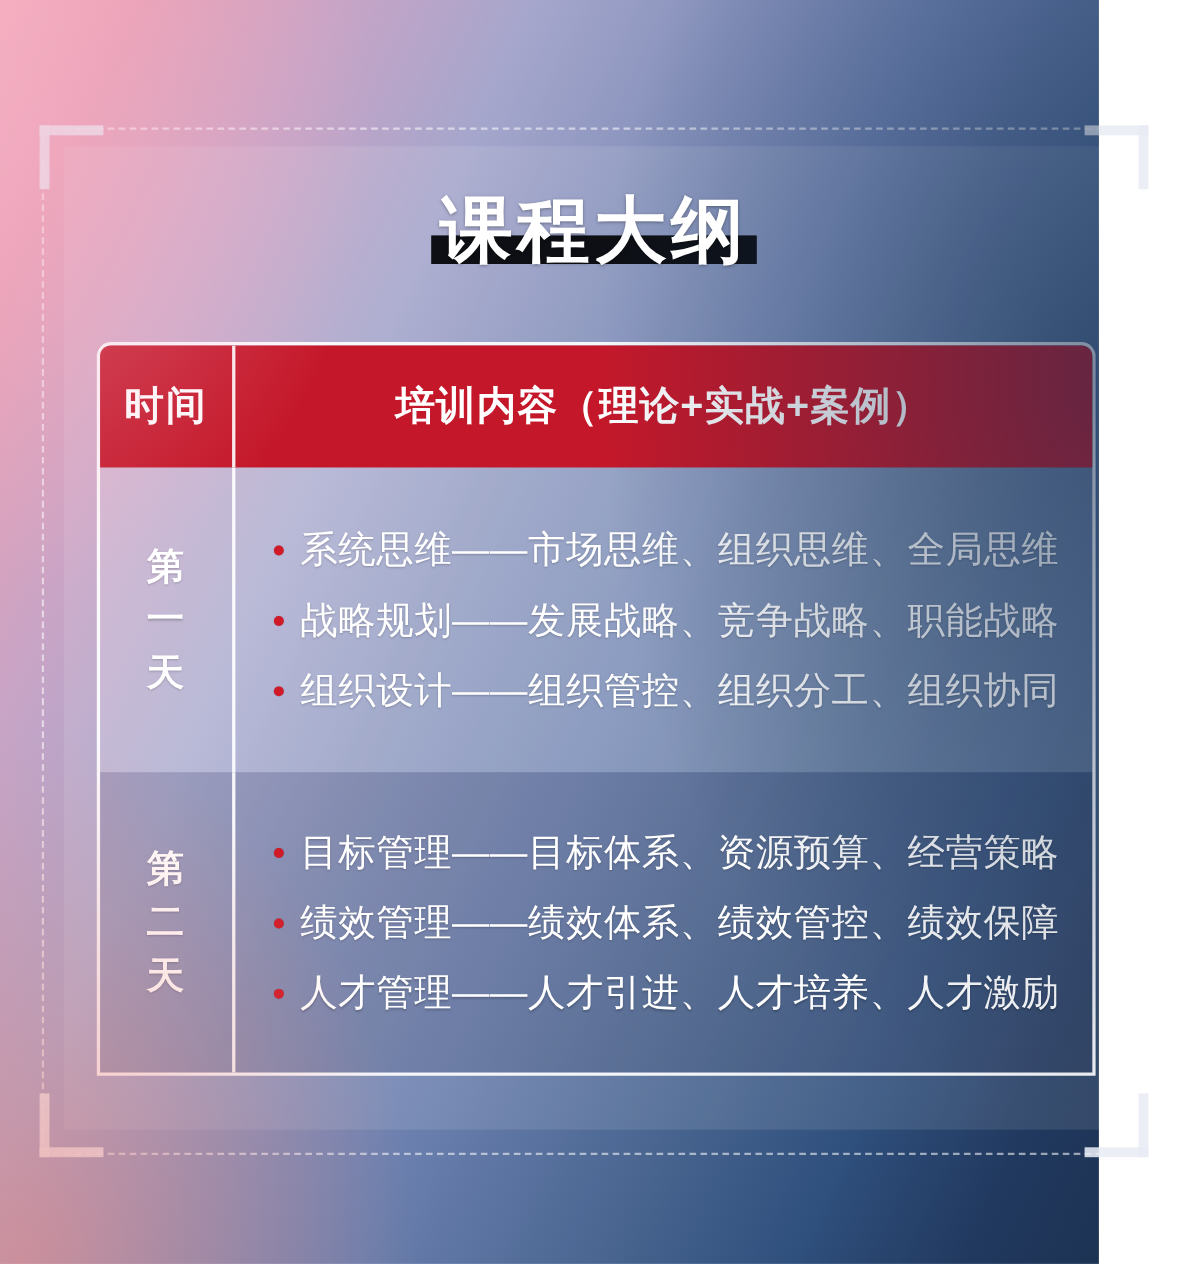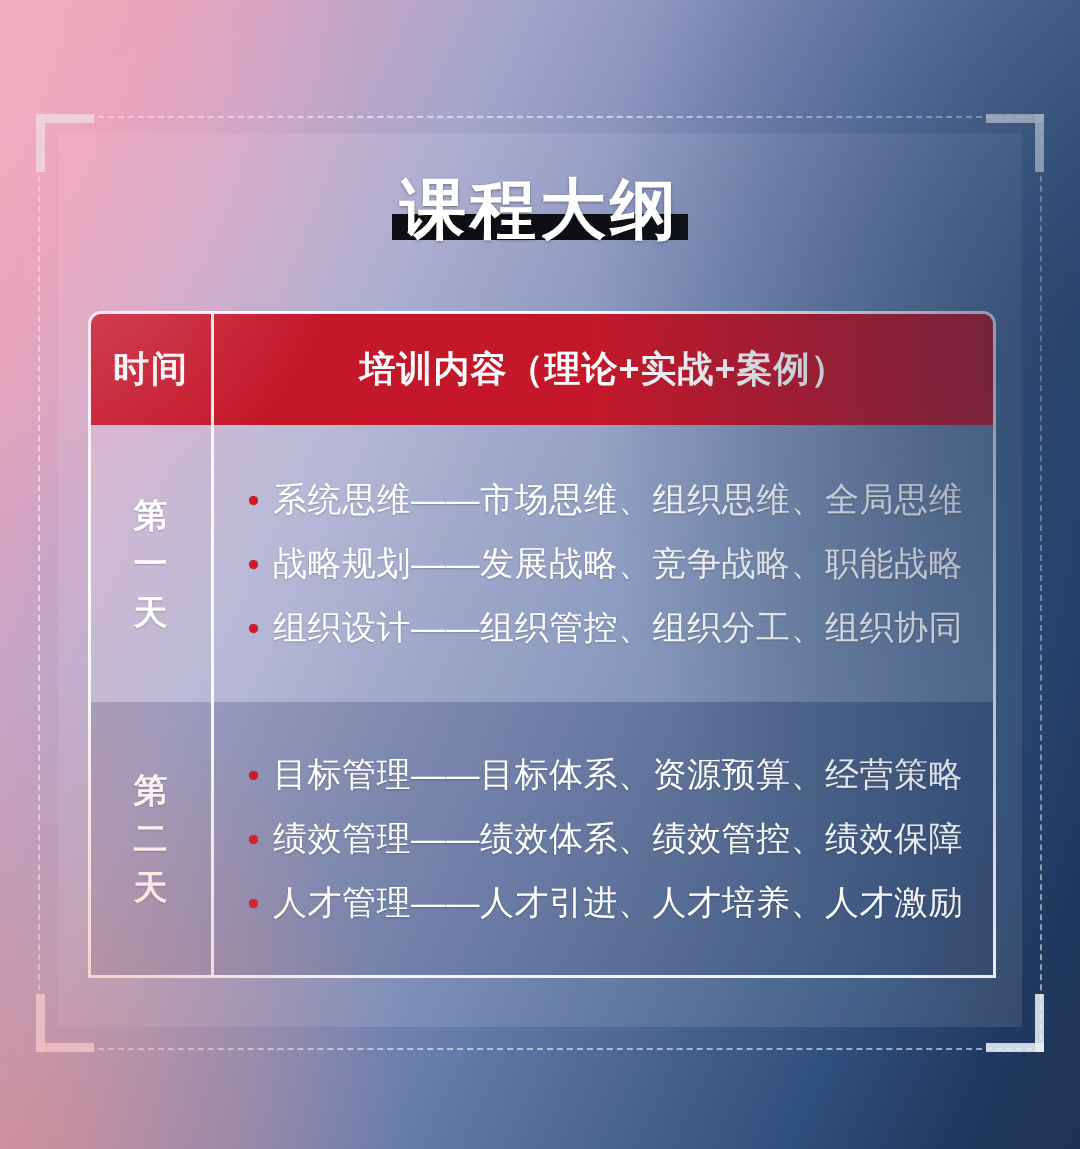--- a/index.html
+++ b/index.html
@@ -3,21 +3,21 @@
 <meta charset="utf-8">
 <style>
   * { margin:0; padding:0; box-sizing:border-box; }
   html, body {
     width:1080px; height:1149px;
     font-family:"Liberation Sans","DejaVu Sans",sans-serif;
     overflow:hidden;
   }
   
   #stage{
-    position:relative; width:1080px; height:1149px;
+    position:relative; width:999px; height:1149px;
     background:
       linear-gradient(115deg,
         #f4aebc 0%,
         #e8a0b4 8%,
         #c8a4c6 20%,
         #a5a6cc 32%,
         #8591bb 44%,
         #6a7fae 56%,
         #4a6691 70%,
         #2f4f7c 82%,

